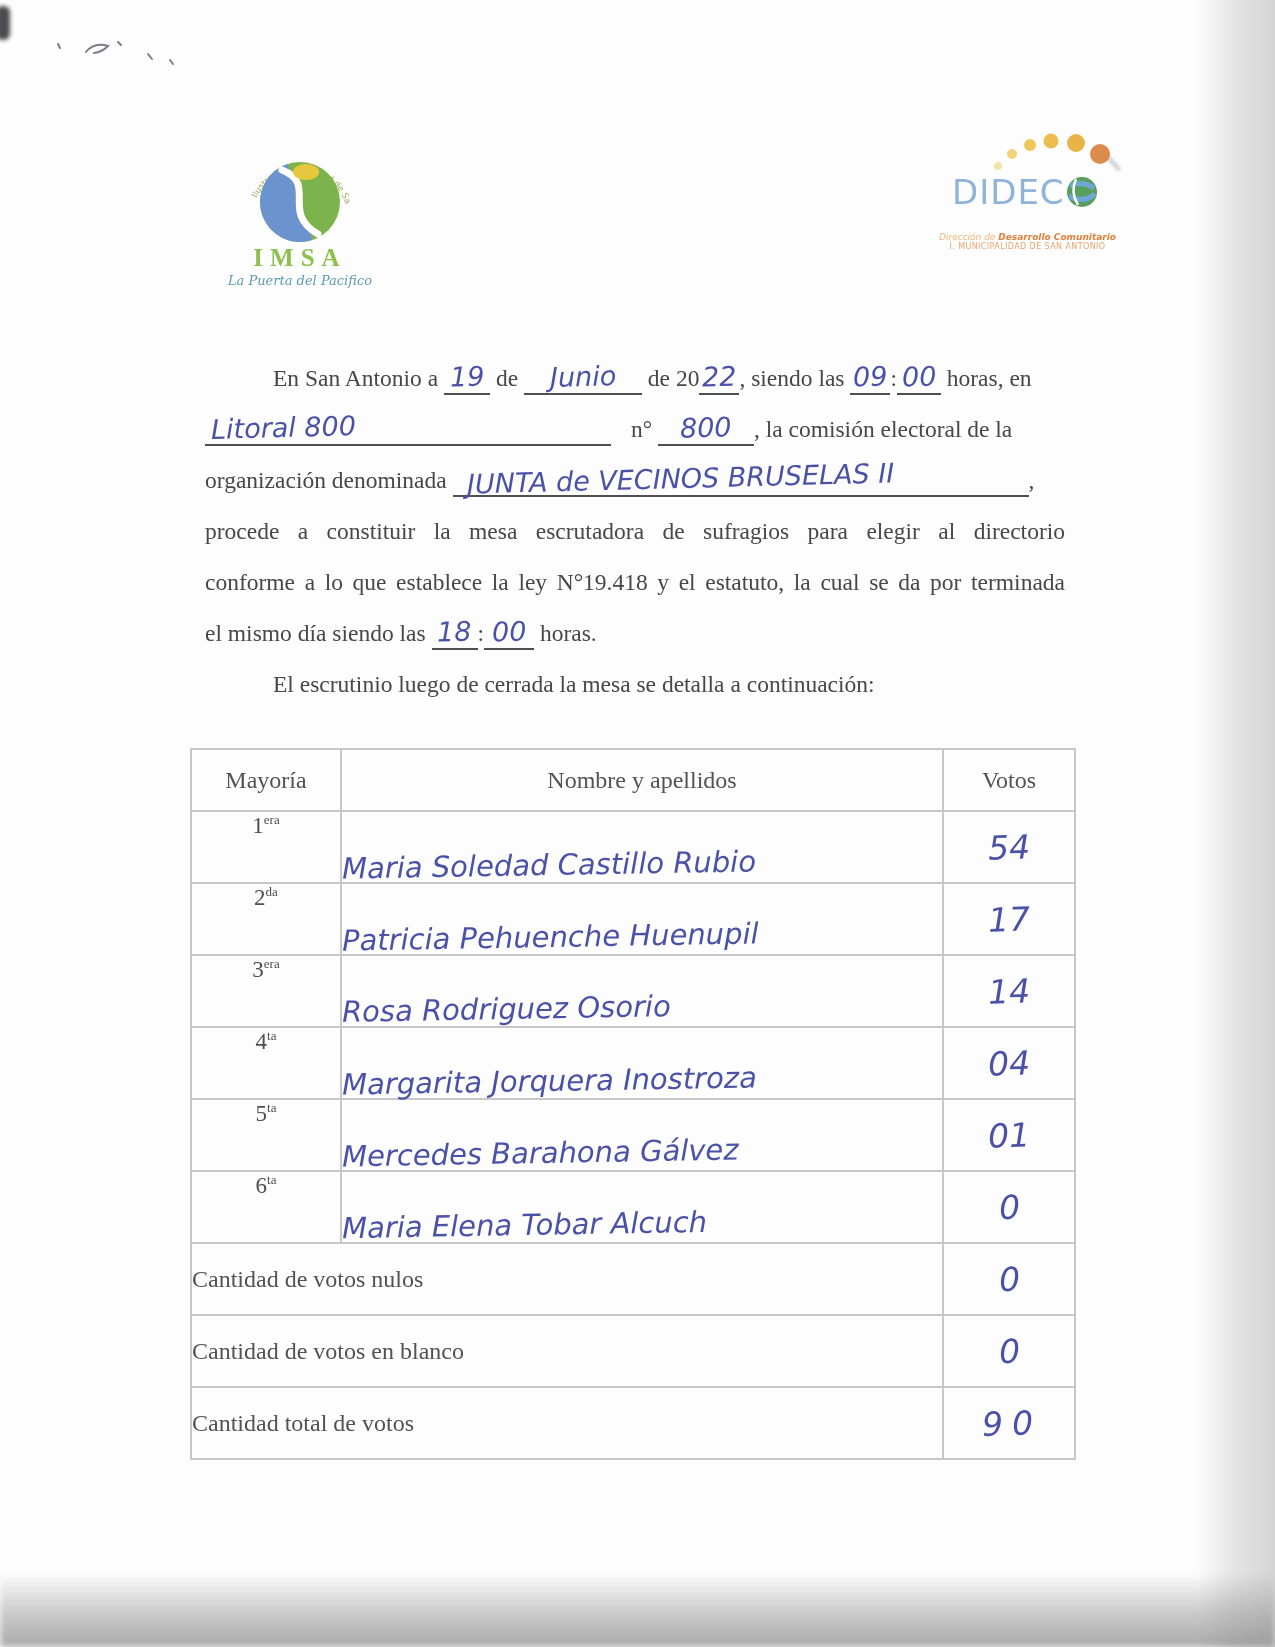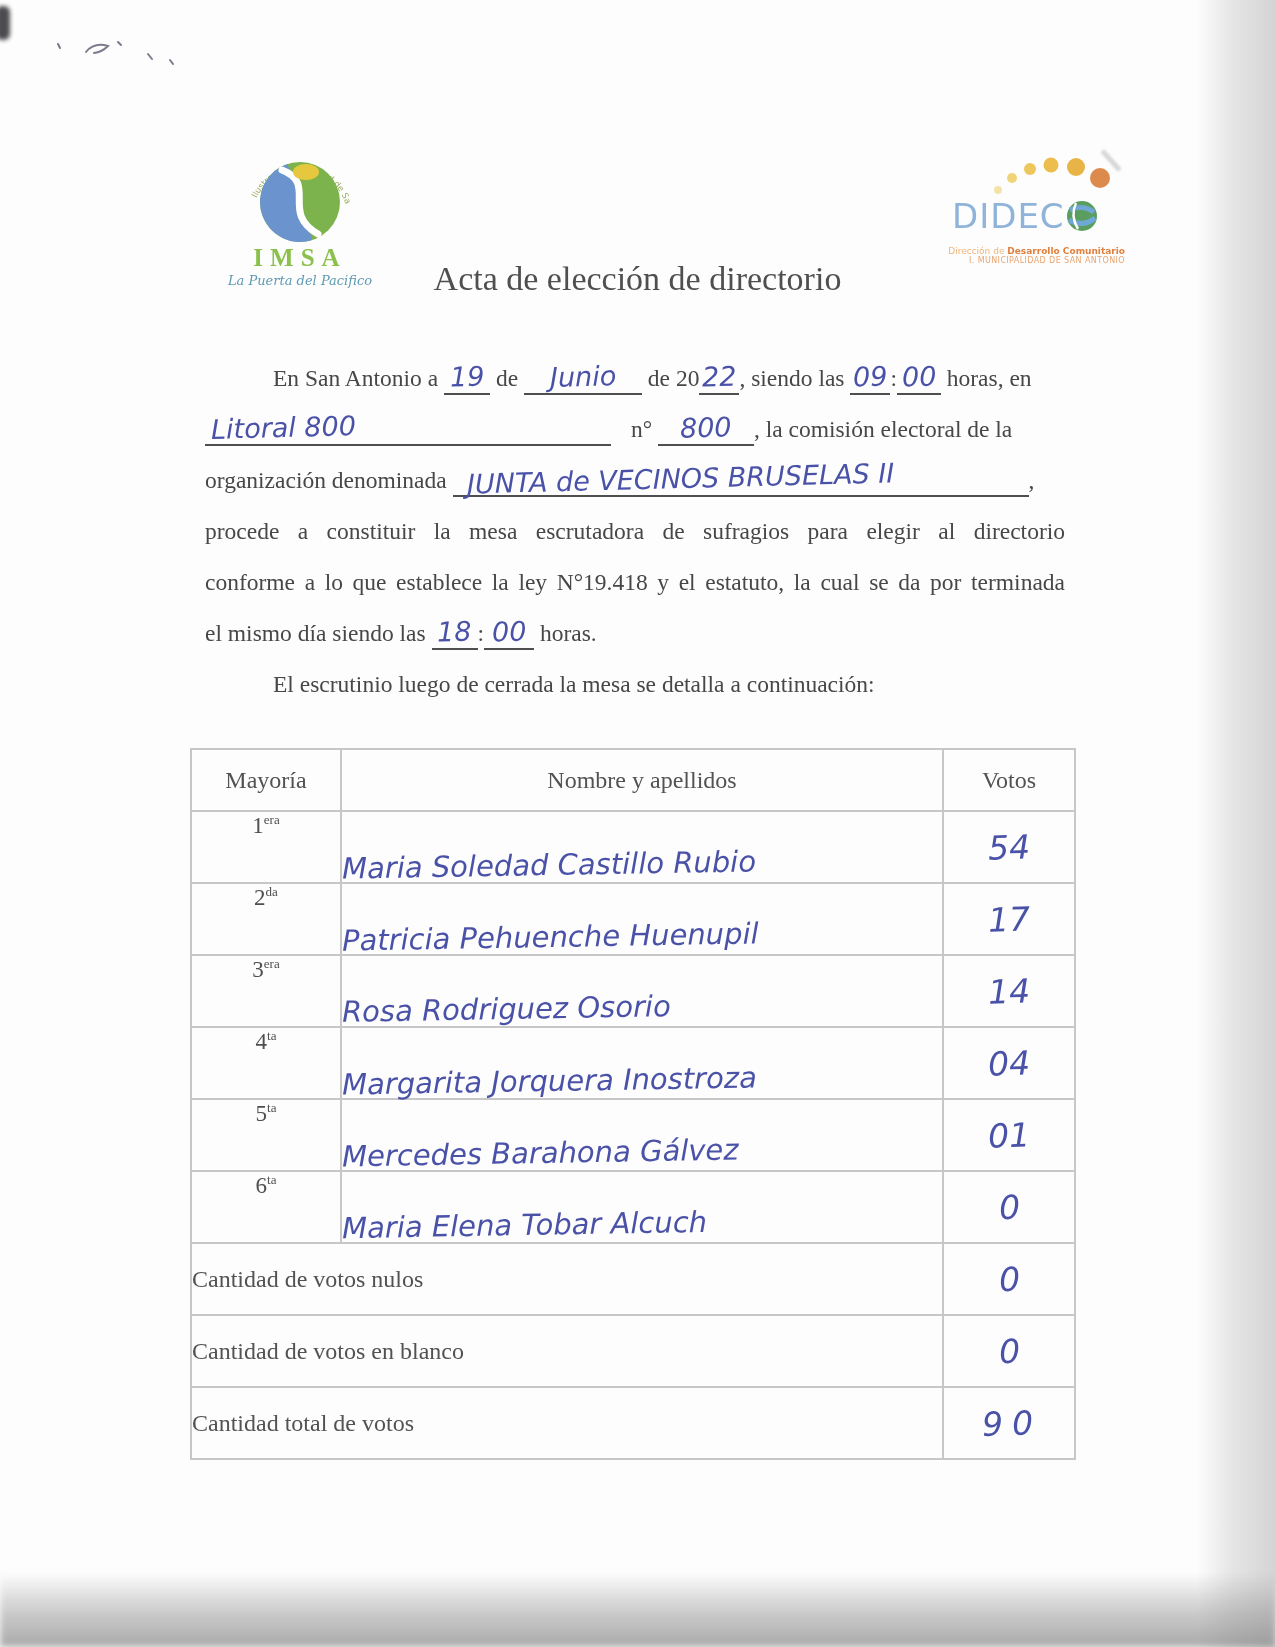--- a/index.html
+++ b/index.html
@@ -14,22 +14,22 @@
   .corner-blob{position:absolute;left:-4px;top:6px;width:14px;height:34px;background:#2e2e33;border-radius:6px;
       filter:blur(2px);opacity:.85;}
   .scribble{position:absolute;left:52px;top:30px;}
   .smudge-tr{position:absolute;left:1098px;top:158px;width:26px;height:5px;background:#b9b9b9;
       transform:rotate(48deg);opacity:.55;filter:blur(1px);}
   
   .imsa{position:absolute;left:200px;top:140px;width:200px;text-align:center;}
   .imsa-name{font-family:Liberation Serif, serif;font-weight:bold;color:#8cc04c;font-size:25px;
       letter-spacing:7px;margin-top:-4px;}
   .imsa-tagline{font-family:"DejaVu Serif",serif;font-style:italic;color:#5e9ab2;font-size:13px;margin-top:1px;}
-  .dideco{position:absolute;left:930px;top:156px;width:195px;text-align:right;}
-  .dideco-sub1{font-size:9px;font-family:"DejaVu Sans",sans-serif;color:#f0b478;margin-top:8px;}
+  .dideco{position:absolute;left:930px;top:132px;width:195px;text-align:center;}
+  .dideco-sub1{font-size:9px;font-family:"DejaVu Sans",sans-serif;color:#f0b478;margin-top:18px;font-style:italic;}
   .dideco-sub1 b{color:#e0803e;}
   .dideco-sub2{font-size:8px;font-family:"DejaVu Sans",sans-serif;color:#eaa470;letter-spacing:.4px;}
   
   .title{position:absolute;left:0;top:260px;width:100%;text-align:center;font-size:34px;color:#4f4f4f;}
   
   .para{position:absolute;left:205px;top:362px;width:860px;font-size:23.5px;line-height:33px;color:#474747;}
   .line{margin-bottom:18px;white-space:nowrap;}
   .just{white-space:normal;text-align:justify;text-align-last:justify;}
   .indent{padding-left:68px;}
   .blank{display:inline-block;border-bottom:2px solid #4f4f4f;text-align:center;line-height:30px;vertical-align:baseline;}
@@ -90,21 +90,20 @@
       <circle cx="170" cy="22" r="10" fill="#dd8a4d"></circle>
       <text x="22" y="72" font-family="DejaVu Sans, sans-serif" font-size="34" fill="#8fb3d9" letter-spacing="1">DIDEC</text>
       <circle cx="152" cy="60" r="15" fill="#5a9e5f"></circle>
       <path d="M140 54 q12 -6 24 2 M139 64 q14 8 26 -2" stroke="#6fa8d6" stroke-width="5" fill="none"></path>
       <path d="M146 47 q-6 13 2 26" stroke="#ffffff" stroke-width="2.5" fill="none"></path>
     </svg>
     <div class="dideco-sub1"><span>Dirección de </span><b>Desarrollo Comunitario</b></div>
     <div class="dideco-sub2">I. MUNICIPALIDAD DE SAN ANTONIO</div>
   </div>
 
-  <div class="title">Acta de elección de directorio</div>
 
   <div class="para">
     <div class="line indent">
       <span>En San Antonio a</span>
       <span class="blank" style="width:46px"><span class="hw hw-blank">19</span></span>
       <span>de</span>
       <span class="blank" style="width:118px"><span class="hw hw-blank">Junio</span></span>
       <span>de 20</span><span class="blank" style="width:40px"><span class="hw hw-blank">22</span></span><span>, siendo las</span>
       <span class="blank" style="width:40px"><span class="hw hw-blank">09</span></span><span>:</span><span class="blank" style="width:44px"><span class="hw hw-blank">00</span></span>
       <span>horas, en</span>

